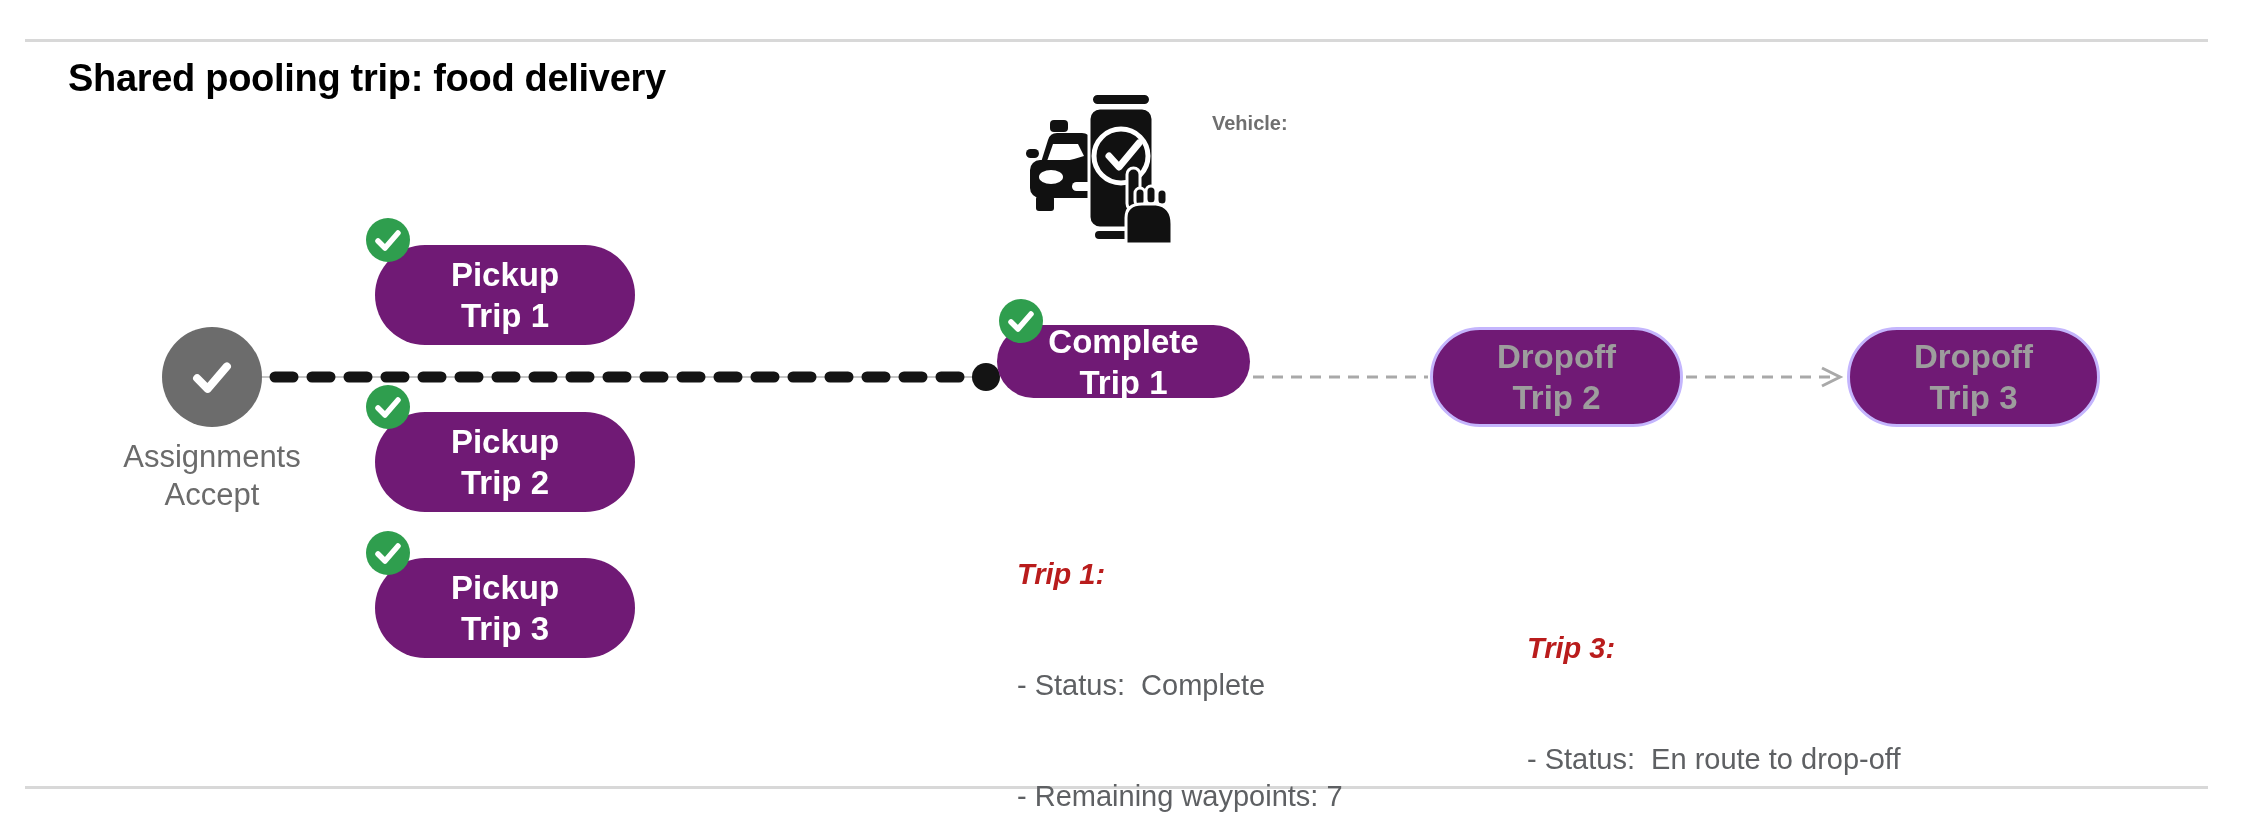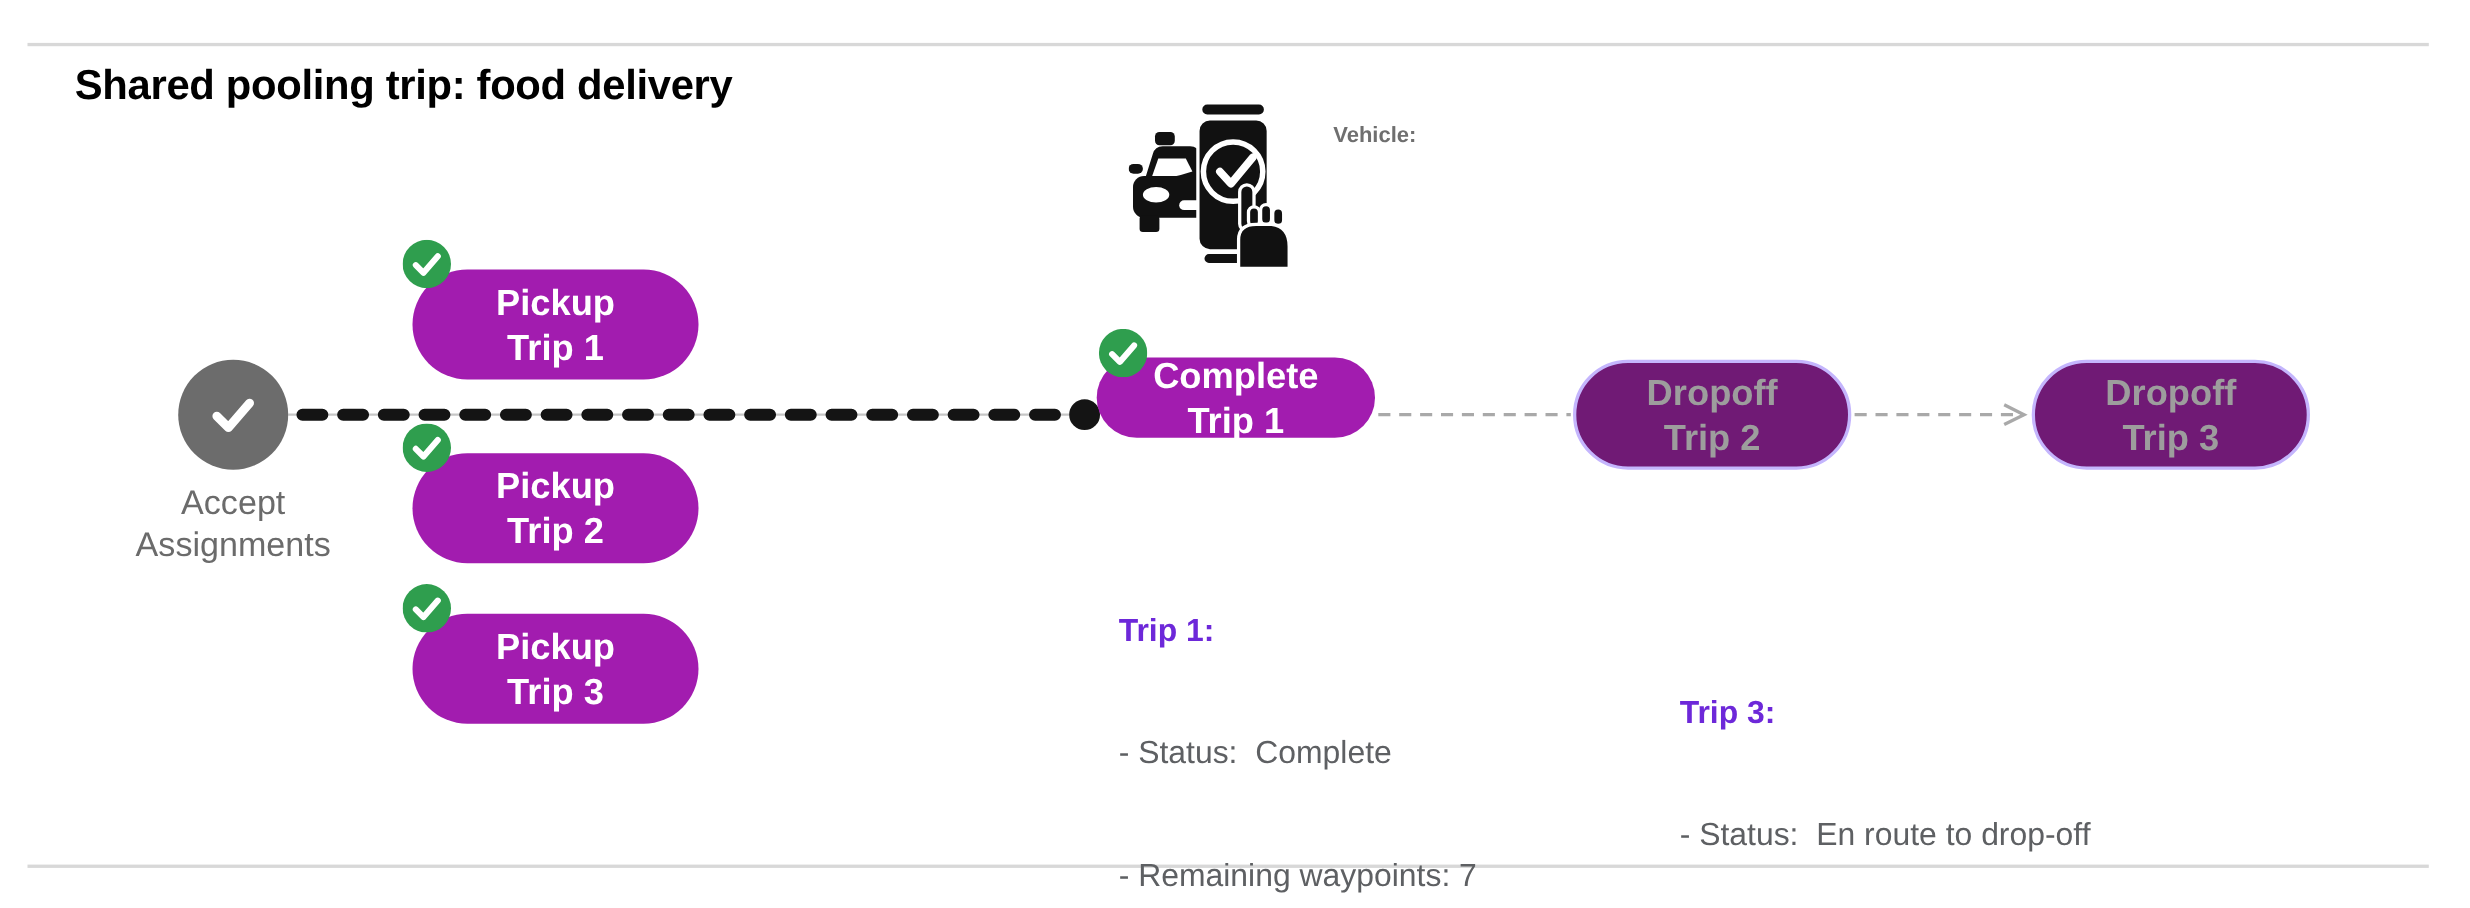--- a/index.html
+++ b/index.html
@@ -7,36 +7,36 @@
           font-family:"Liberation Sans",sans-serif;}
   .divider{position:absolute;left:25px;width:2183px;height:3px;background:#D8D8D8;}
   .divider.top{top:39px;}
   .divider.bottom{top:786px;}
   .title{position:absolute;left:68px;top:57px;font-size:38px;font-weight:700;color:#000000;letter-spacing:-0.3px;}
 
   svg.layer{position:absolute;left:0;top:0;z-index:1;}
 
   .pill{position:absolute;z-index:2;border-radius:52px;display:flex;flex-direction:column;
         align-items:center;justify-content:center;font-weight:700;font-size:33px;line-height:41px;text-align:center;}
-  .pill.orange{background:#a21caf;color:#ffffff;}
+  .pill.orange{background:#701a75;color:#ffffff;}
   .pill.ghost{background:#701a75;border:3px solid #c4b5fd;color:#9D9D9D;box-sizing:border-box;}
   .pill .badge{position:absolute;left:-9px;top:-27px;width:44px;height:44px;z-index:3;}
   .pill.complete .badge{left:2px;top:-26px;}
 
   .accept-circle{position:absolute;left:162px;top:327px;width:100px;height:100px;border-radius:50%;
         background:#6C6C6C;display:flex;align-items:center;justify-content:center;z-index:2;}
   .accept-label{position:absolute;left:62px;top:438px;width:300px;text-align:center;
         font-size:31px;line-height:38px;color:#6B6B6B;z-index:2;}
 
   .vehicle-icon{position:absolute;left:1026px;top:92px;z-index:2;}
   .vehicle-info{position:absolute;left:1212px;top:102px;font-size:20px;line-height:43px;color:#6F6F6F;z-index:2;}
   .vehicle-info .bold{font-weight:700;}
 
   .details{position:absolute;font-size:29px;line-height:37px;color:#5E6063;white-space:pre;z-index:2;}
-  .details .t{font-weight:700;color:#6d28d9;}
+  .details .t{font-weight:700;color:#b91c1c;font-style:italic;}
   .details.block-a{left:1017px;top:482px;}
   .details.block-b{left:1527px;top:556px;}
 </style>
 </head>
 <body>
 
 <div class="canvas">
 
   <div class="divider top"></div>
   <div class="divider bottom"></div>
@@ -82,22 +82,22 @@
   <div class="vehicle-info">
     <div class="bold">Vehicle:</div>
   </div>
 
   <div class="accept-circle">
     <svg width="62" height="62" viewBox="0 0 100 100">
       <path d="M26 52 L43 69 L74 33" stroke="#ffffff" stroke-width="13" fill="none" stroke-linecap="round" stroke-linejoin="round"></path>
     </svg>
   </div>
   <div class="accept-label">
+    <div>Assignments</div>
     <div>Accept</div>
-    <div>Assignments</div>
   </div>
 
   <div class="pill orange" style="left:375px;top:245px;width:260px;height:100px;">
     <svg class="badge" viewBox="0 0 44 44">
       <circle cx="22" cy="22" r="22" fill="#2F9E4E"></circle>
       <path d="M12 23 L19 30 L32 15" stroke="#ffffff" stroke-width="5.5" fill="none" stroke-linecap="round" stroke-linejoin="round"></path>
     </svg>
     <span>Pickup</span>
     <span>Trip 1</span>
   </div>

